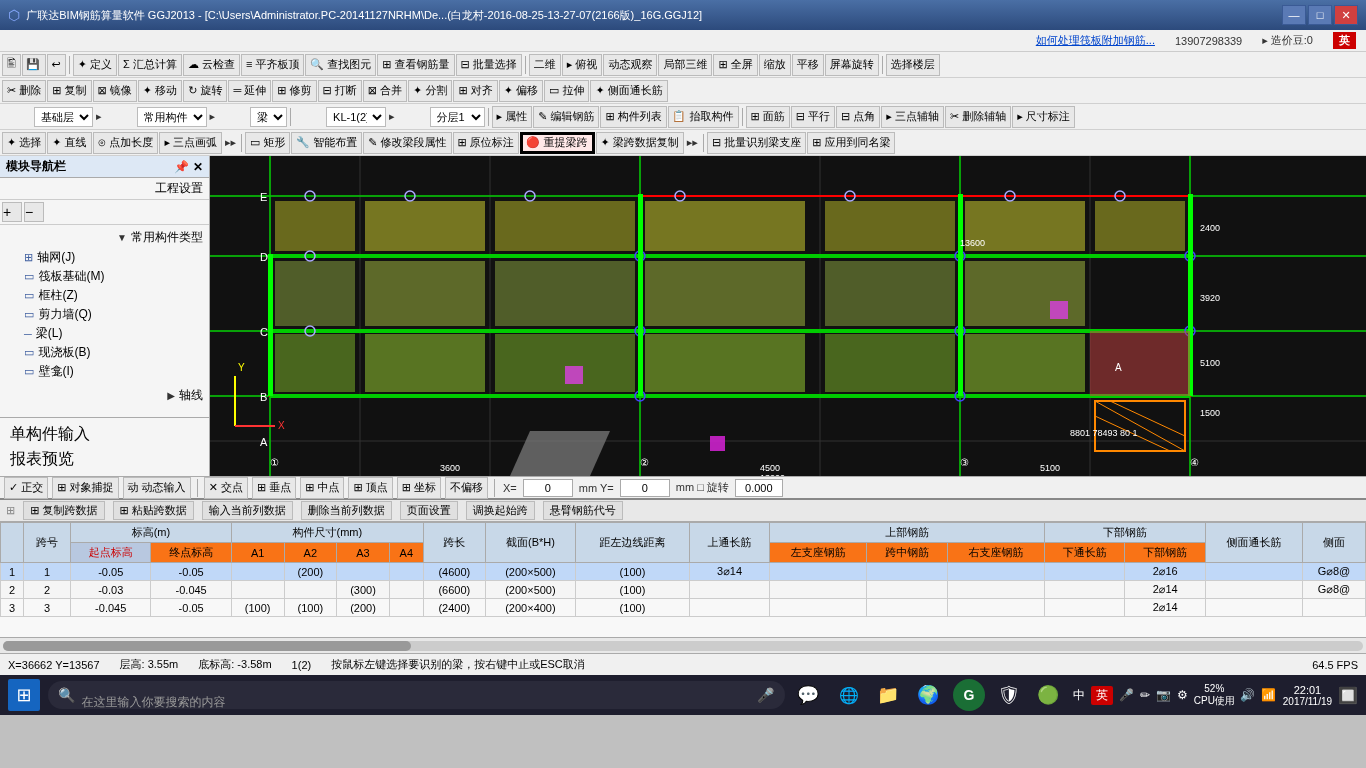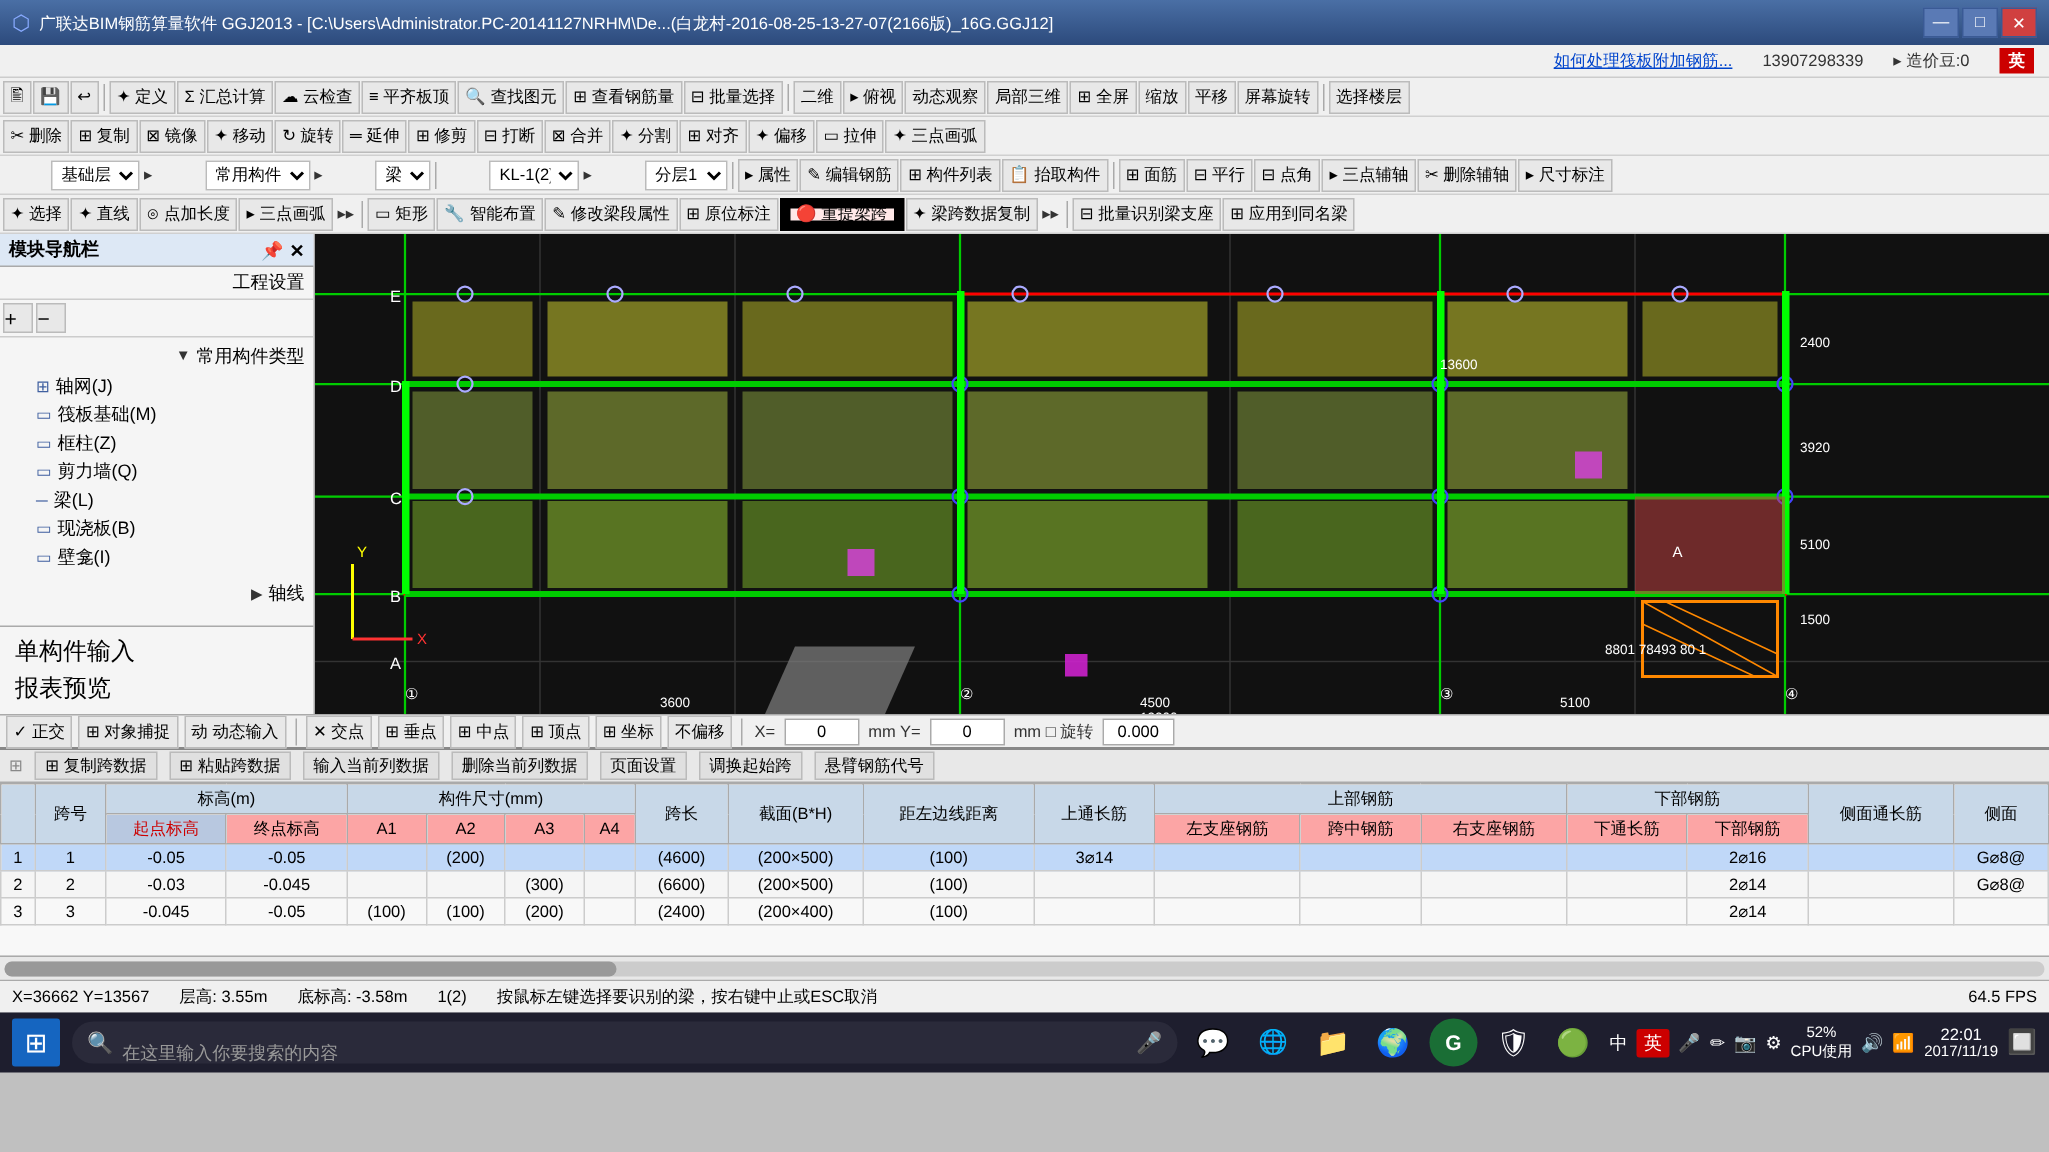--- a/index.html
+++ b/index.html
@@ -182,21 +182,21 @@
       overflow: auto;
     }
 
     #data-table {
       width: 100%;
       border-collapse: collapse;
       font-size: 11px;
     }
 
     #data-table th {
-      background: #fca5a5;
+      background: #f97316;
       border: 1px solid #aaa;
       padding: 2px 4px;
       text-align: center;
       font-weight: normal;
       white-space: nowrap;
       position: sticky;
       top: 0;
     }
 
     #data-table td {
@@ -341,21 +341,21 @@
   <button class="tb-btn">✦ 移动</button>
   <button class="tb-btn">↻ 旋转</button>
   <button class="tb-btn">═ 延伸</button>
   <button class="tb-btn">⊞ 修剪</button>
   <button class="tb-btn">⊟ 打断</button>
   <button class="tb-btn">⊠ 合并</button>
   <button class="tb-btn">✦ 分割</button>
   <button class="tb-btn">⊞ 对齐</button>
   <button class="tb-btn">✦ 偏移</button>
   <button class="tb-btn">▭ 拉伸</button>
-  <button class="tb-btn">✦ 三点画弧</button>
+  <button class="tb-btn">✦ 侧面通长筋</button>
 </div>
 
 <div id="toolbar3">
   <select class="tb-select">
     <option>基础层</option>
   </select>
   <span class="tb-label">▸</span>
   <select class="tb-select">
     <option>常用构件</option>
   </select>
@@ -389,21 +389,21 @@
   <button class="tb-btn">✦ 选择</button>
   <button class="tb-btn">✦ 直线</button>
   <button class="tb-btn">⊙ 点加长度</button>
   <button class="tb-btn">▸ 三点画弧</button>
   <span class="tb-label">▸▸</span>
   <div class="tb-separator"></div>
   <button class="tb-btn">▭ 矩形</button>
   <button class="tb-btn">🔧 智能布置</button>
   <button class="tb-btn">✎ 修改梁段属性</button>
   <button class="tb-btn">⊞ 原位标注</button>
-  <button class="tb-btn highlighted" style="border:7px solid #000000;background:#ffe8e8;">🔴 重提梁跨</button>
+  <button class="tb-btn highlighted" style="border:3px solid #000000;background:#ffe8e8;">🔴 重提梁跨</button>
   <button class="tb-btn">✦ 梁跨数据复制</button>
   <span class="tb-label">▸▸</span>
   <div class="tb-separator"></div>
   <button class="tb-btn">⊟ 批量识别梁支座</button>
   <button class="tb-btn">⊞ 应用到同名梁</button>
 </div>
 
 <div style="display:flex;height:320px;">
 
   <div id="left-panel">

